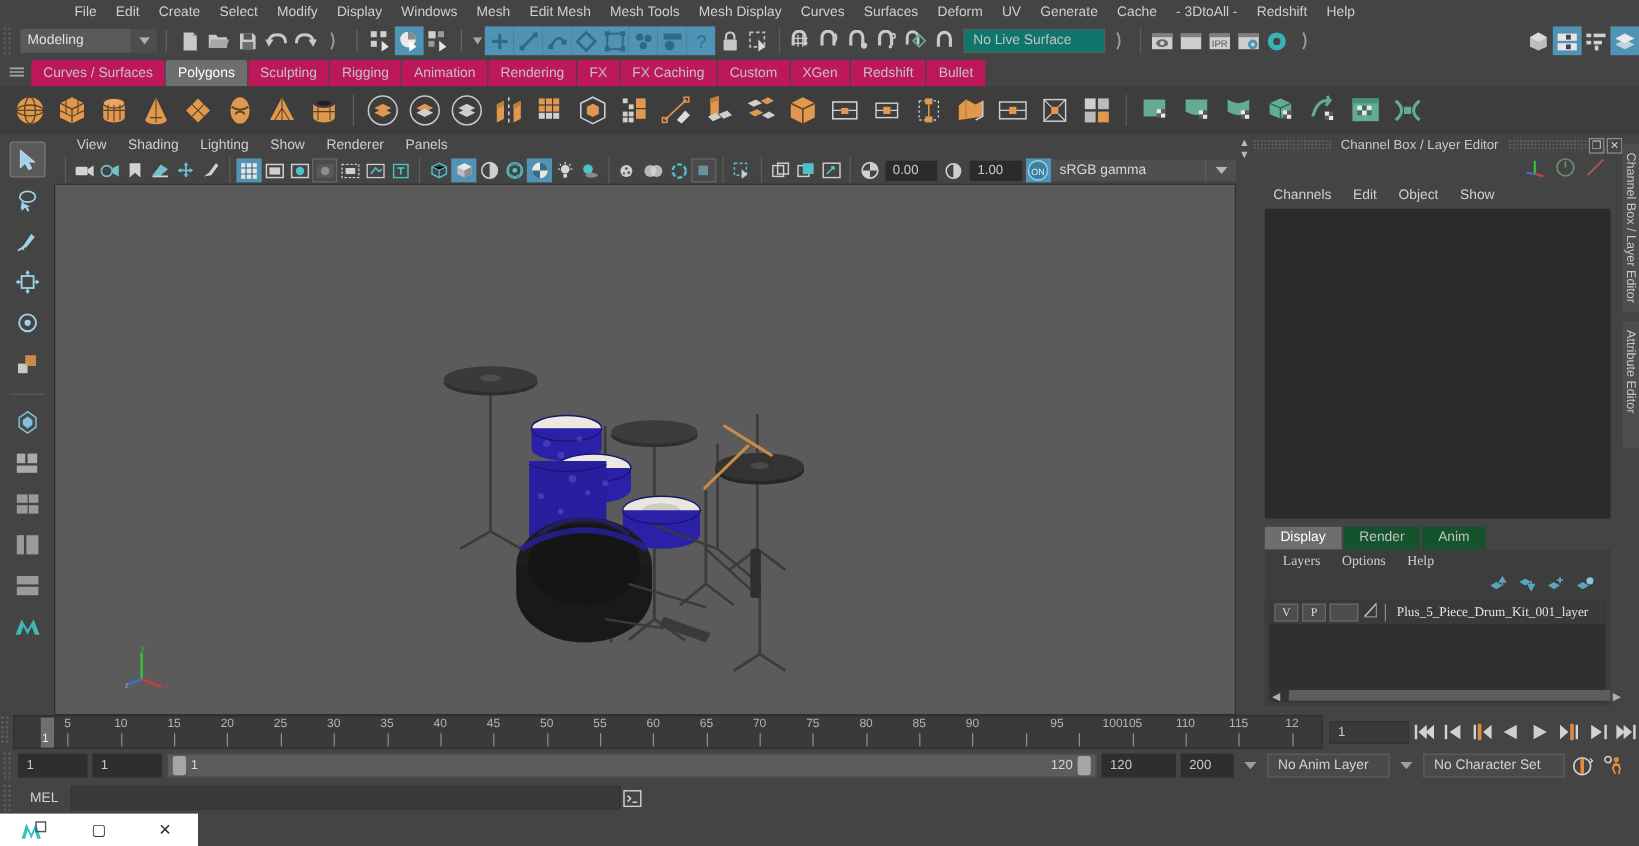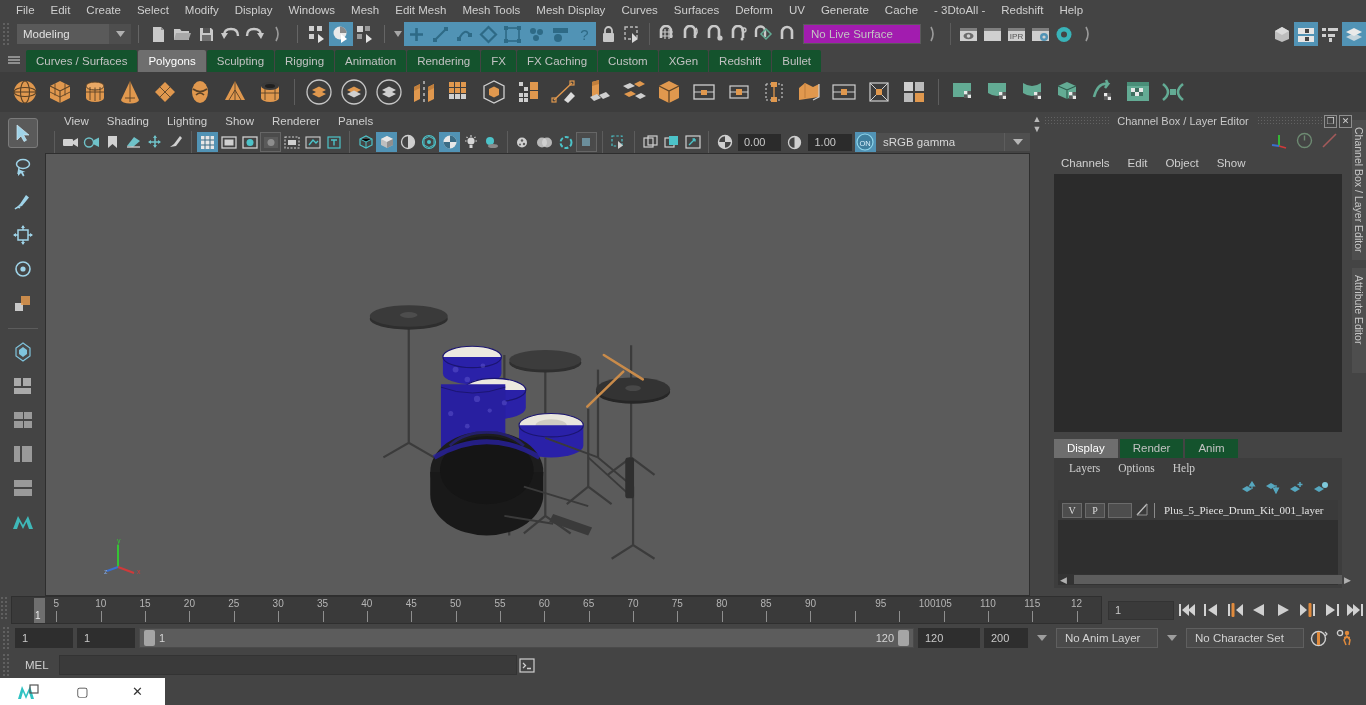--- a/index.html
+++ b/index.html
@@ -8,40 +8,40 @@
     background: #444444;
     font-family: "Liberation Sans", sans-serif;
     font-size: 11px;
     color: #c8c8c8;
     overflow: hidden;
     user-select: none;
   }
   #app { width: 1366px; height: 705px; position: relative; background: #444; display: flex; flex-direction: column; }
 
   
-  .menubar { height: 20px; background: #444444; display: flex; align-items: flex-end; padding-left: 8px; flex: 0 0 20px; }
+  .menubar { height: 20px; background: #444444; display: flex; align-items: flex-end; padding-left: 8px; flex: 0 0 20px; margin-left: 46px; }
   .menubar .mi { padding: 0 8px; font-size: 11.5px; color: #cfcfcf; line-height: 20px; white-space: nowrap; }
 
   
   .statusline { height: 28px; background: #444444; display: flex; align-items: center; flex: 0 0 28px; padding-left: 2px; }
   .gripdots { width: 9px; height: 24px; background-image: radial-gradient(#6a6a6a 1px, transparent 1px); background-size: 4px 4px; opacity: .75; flex: 0 0 9px; }
   .menuSel { width: 92px; height: 20px; background: #5a5a5a; border: none; color: #e0e0e0; font-size: 11.5px; display: flex; align-items: center; padding-left: 6px; margin-left: 6px; }
   .menuSelArrow { width: 22px; height: 20px; background: #4e4e4e; display: flex; align-items: center; justify-content: center; }
   .sep { width: 1px; height: 18px; background: #656565; margin: 0 7px; flex: 0 0 1px; }
   .sepTall { width: 1px; height: 22px; background: #5c5c5c; margin: 0 5px; flex: 0 0 1px; }
   .ibtn { width: 24px; height: 24px; display: flex; align-items: center; justify-content: center; flex: 0 0 24px; }
   .ibtn.on { background: #5193b5; }
   .ibtn svg { display: block; }
-  .nolive { height: 20px; width: 118px; background: #a21caf; border: 1px solid #5a5a5a; color: #c3c3c3; font-size: 11.5px; display: flex; align-items: center; padding-left: 7px; margin-left: 4px; }
+  .nolive { height: 20px; width: 118px; background: #0f766e; border: 1px solid #5a5a5a; color: #c3c3c3; font-size: 11.5px; display: flex; align-items: center; padding-left: 7px; margin-left: 4px; }
 
   
   .shelfwrap { background: #3d3d3d; flex: 0 0 64px; display: flex; flex-direction: column; }
   .shelftabs { height: 24px; display: flex; align-items: flex-end; padding-left: 2px; background: #444444; }
   .hamb { width: 24px; height: 24px; display: flex; align-items: center; justify-content: center; color: #aaa; font-size: 13px; }
-  .stab { height: 22px; padding: 0 10px; font-size: 11.5px; color: #c2c2c2; line-height: 22px; background: #14532d; margin-right: 1px; border-top-left-radius: 2px; border-top-right-radius: 2px; white-space: nowrap; }
+  .stab { height: 22px; padding: 0 10px; font-size: 11.5px; color: #c2c2c2; line-height: 22px; background: #be185d; margin-right: 1px; border-top-left-radius: 2px; border-top-right-radius: 2px; white-space: nowrap; }
   .stab.active { background: #6e6e6e; color: #ffffff; }
   .shelficons { height: 40px; background: #3d3d3d; display: flex; align-items: center; padding-left: 8px; gap: 1px; }
   .shicon { width: 34px; height: 34px; display: flex; align-items: center; justify-content: center; flex: 0 0 34px; }
   .shsep { width: 1px; height: 26px; background: #5e5e5e; margin: 0 6px; flex: 0 0 1px; }
 
   
   .mainrow { flex: 1 1 auto; display: flex; min-height: 0; }
   .leftcol { width: 45px; background: #444444; flex: 0 0 45px; display: flex; flex-direction: column; align-items: center; padding-top: 6px; }
   .tbtn { width: 30px; height: 30px; margin-bottom: 4px; display: flex; align-items: center; justify-content: center; border-radius: 3px; }
   .tbtn.sel { background: #5a5a5a; border: 1px solid #7b7b7b; }

